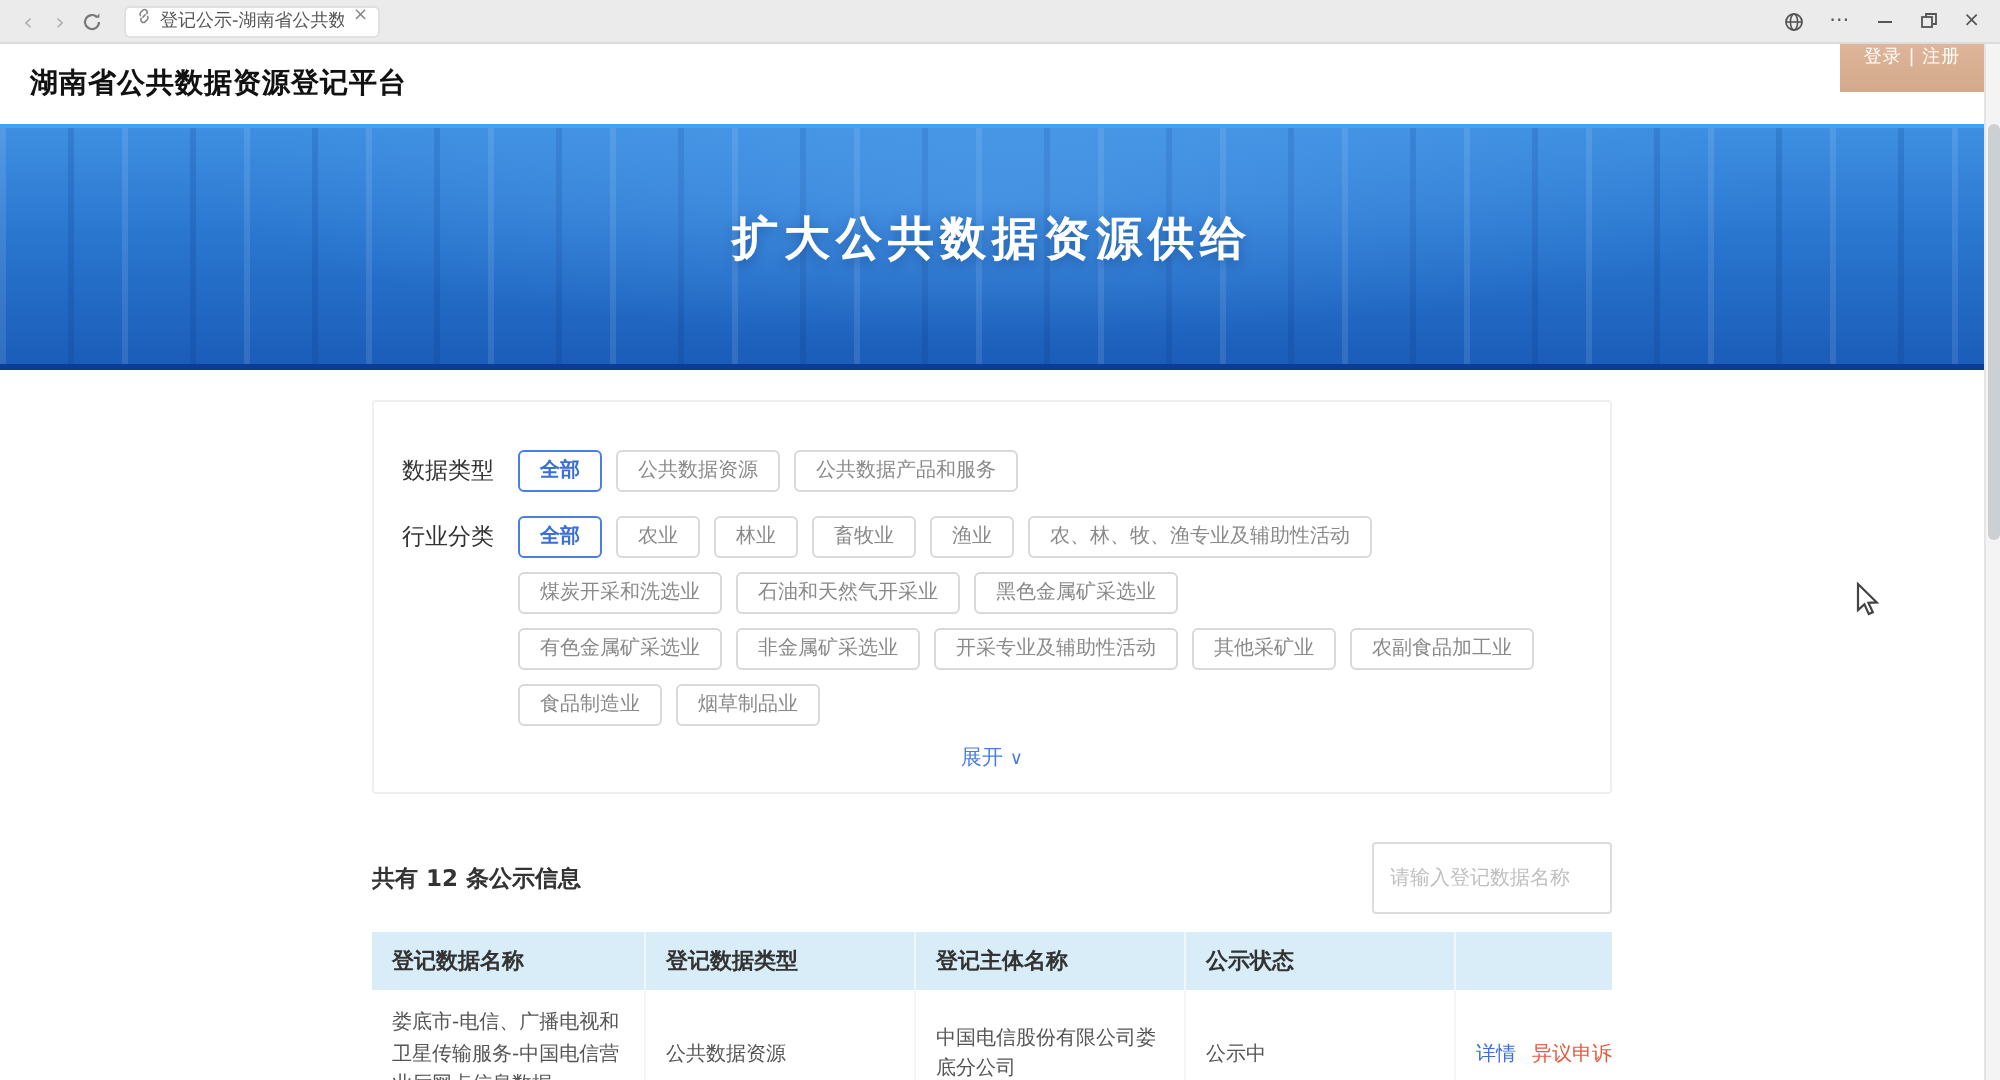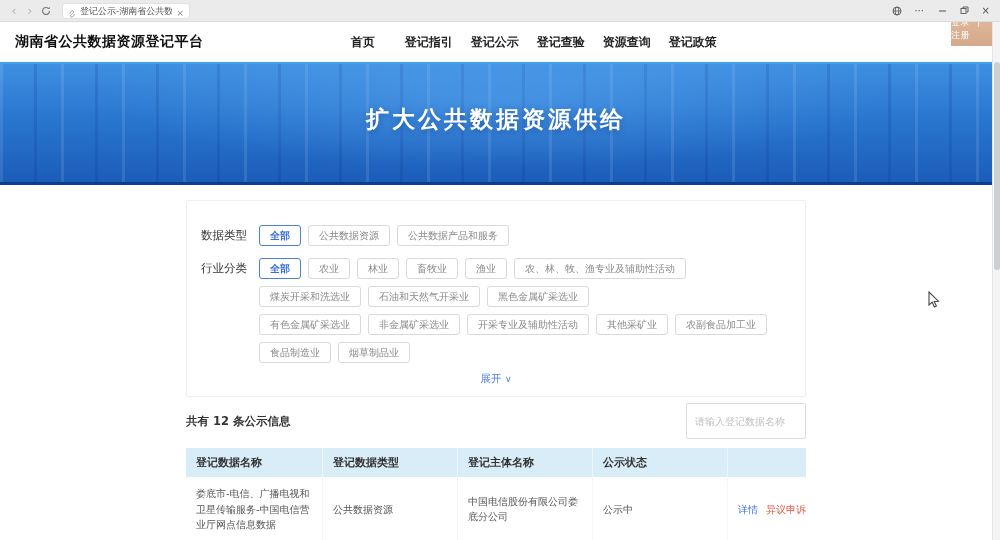--- a/index.html
+++ b/index.html
@@ -11,21 +11,21 @@
 
   
   .titlebar {
     height:22px; background:#ebebeb; border-bottom:1px solid #dcdcdc;
     display:flex; align-items:center; padding:0 6px; position:relative; z-index:5;
   }
   .nav-btn { color:#b3b3b3; font-size:12px; width:16px; text-align:center; cursor:default; line-height:22px; }
   .nav-btn.refresh { display:flex; align-items:center; justify-content:center; }
   .tab {
     margin-left:8px; background:#fff; border:1px solid #e0e0e0; border-radius:3px;
-    height:16px; width:128px; display:flex; align-items:flex-end; padding:0 5px; gap:4px;
+    height:16px; width:128px; display:flex; align-items:flex-start; padding:0 5px; gap:4px;
   }
   .tab-title {
     font-size:9px; color:#555; white-space:nowrap; overflow:hidden; flex:1;
   }
   .tab-close { color:#888; font-size:9px; line-height:1; }
   .win-controls { margin-left:auto; display:flex; align-items:center; gap:13px; padding-right:4px; }
   .win-controls .wc { color:#555; font-size:10px; line-height:1; display:flex; align-items:center; }
 
   
   .viewport { width:992px; }
@@ -34,24 +34,24 @@
   }
   .logo { font-size:14px; font-weight:bold; color:#111; margin-left:15px; letter-spacing:0.5px; }
   .main-nav {
     position:absolute; left:50%; transform:translateX(-42%);
     display:flex; align-items:center;
   }
   .main-nav .nav-item {
     width:66px; text-align:center; font-size:12px; font-weight:600; color:#222; cursor:pointer;
   }
   .auth-btn {
-    position:absolute; right:0; bottom:16px; height:35px; width:41px;
+    position:absolute; right:0; bottom:16px; height:35px; width:72px;
     background:linear-gradient(180deg,#e3bb9f,#d4a98c);
     color:#fff; font-size:9px; display:flex; align-items:center; justify-content:center;
-    cursor:pointer; letter-spacing:0.5px;font-family:Liberation Mono, monospace;
+    cursor:pointer; letter-spacing:0.5px;
   }
 
   
   .hero {
     height:123px; position:relative;
     background:
       radial-gradient(ellipse 60% 90% at 50% 30%, rgba(120,190,255,0.30), rgba(0,0,0,0) 65%),
       repeating-linear-gradient(90deg,
         rgba(255,255,255,0.10) 0 3px, rgba(255,255,255,0) 3px 34px,
         rgba(10,50,130,0.18) 34px 37px, rgba(255,255,255,0) 37px 61px),
@@ -82,21 +82,21 @@
     border:1px solid #d9d9d9; border-radius:3px; background:#fff; color:#8a8a8a;
     font-size:10px; padding:4px 10px; line-height:1.1; cursor:pointer; white-space:nowrap;
   }
   .opt-btn.active { border-color:#4a7fe0; color:#3a6fd8; font-weight:bold; }
   .expand-link {
     margin-top:9px; text-align:center; color:#4a7fe0; font-size:10.5px; cursor:pointer;
   }
   .expand-link .chev { font-size:9px; }
 
   
-  .results-bar { margin-top:6px; display:flex; align-items:center; justify-content:space-between; }
+  .results-bar { margin-top:24px; display:flex; align-items:center; justify-content:space-between; }
   .count-text { font-size:11.5px; font-weight:bold; color:#333; }
   .search-input {
     width:120px; height:36px; border:1px solid #dcdcdc; border-radius:2px;
     font-size:10px; padding:0 8px; color:#333; outline:none;
     font-family:"DejaVu Sans","Liberation Sans",sans-serif;
   }
   .search-input::placeholder { color:#bfbfbf; }
 
   
   .table { margin-top:9px; width:620px; }
@@ -173,28 +173,20 @@
         </svg>
     </span>
     <span class="wc">×</span>
   </div>
 </div>
 
 <div class="viewport">
 
   <div class="site-header">
     <div class="logo">湖南省公共数据资源登记平台</div>
-    <div class="main-nav">
-      <span class="nav-item">首页</span>
-      <span class="nav-item">登记指引</span>
-      <span class="nav-item">登记公示</span>
-      <span class="nav-item">登记查验</span>
-      <span class="nav-item">资源查询</span>
-      <span class="nav-item">登记政策</span>
-    </div>
     <div class="auth-btn">登录 | 注册</div>
   </div>
 
   <div class="hero">
     <div class="hero-title">扩大公共数据资源供给</div>
   </div>
 
   <div class="content">
 
     <div class="filter-card">

